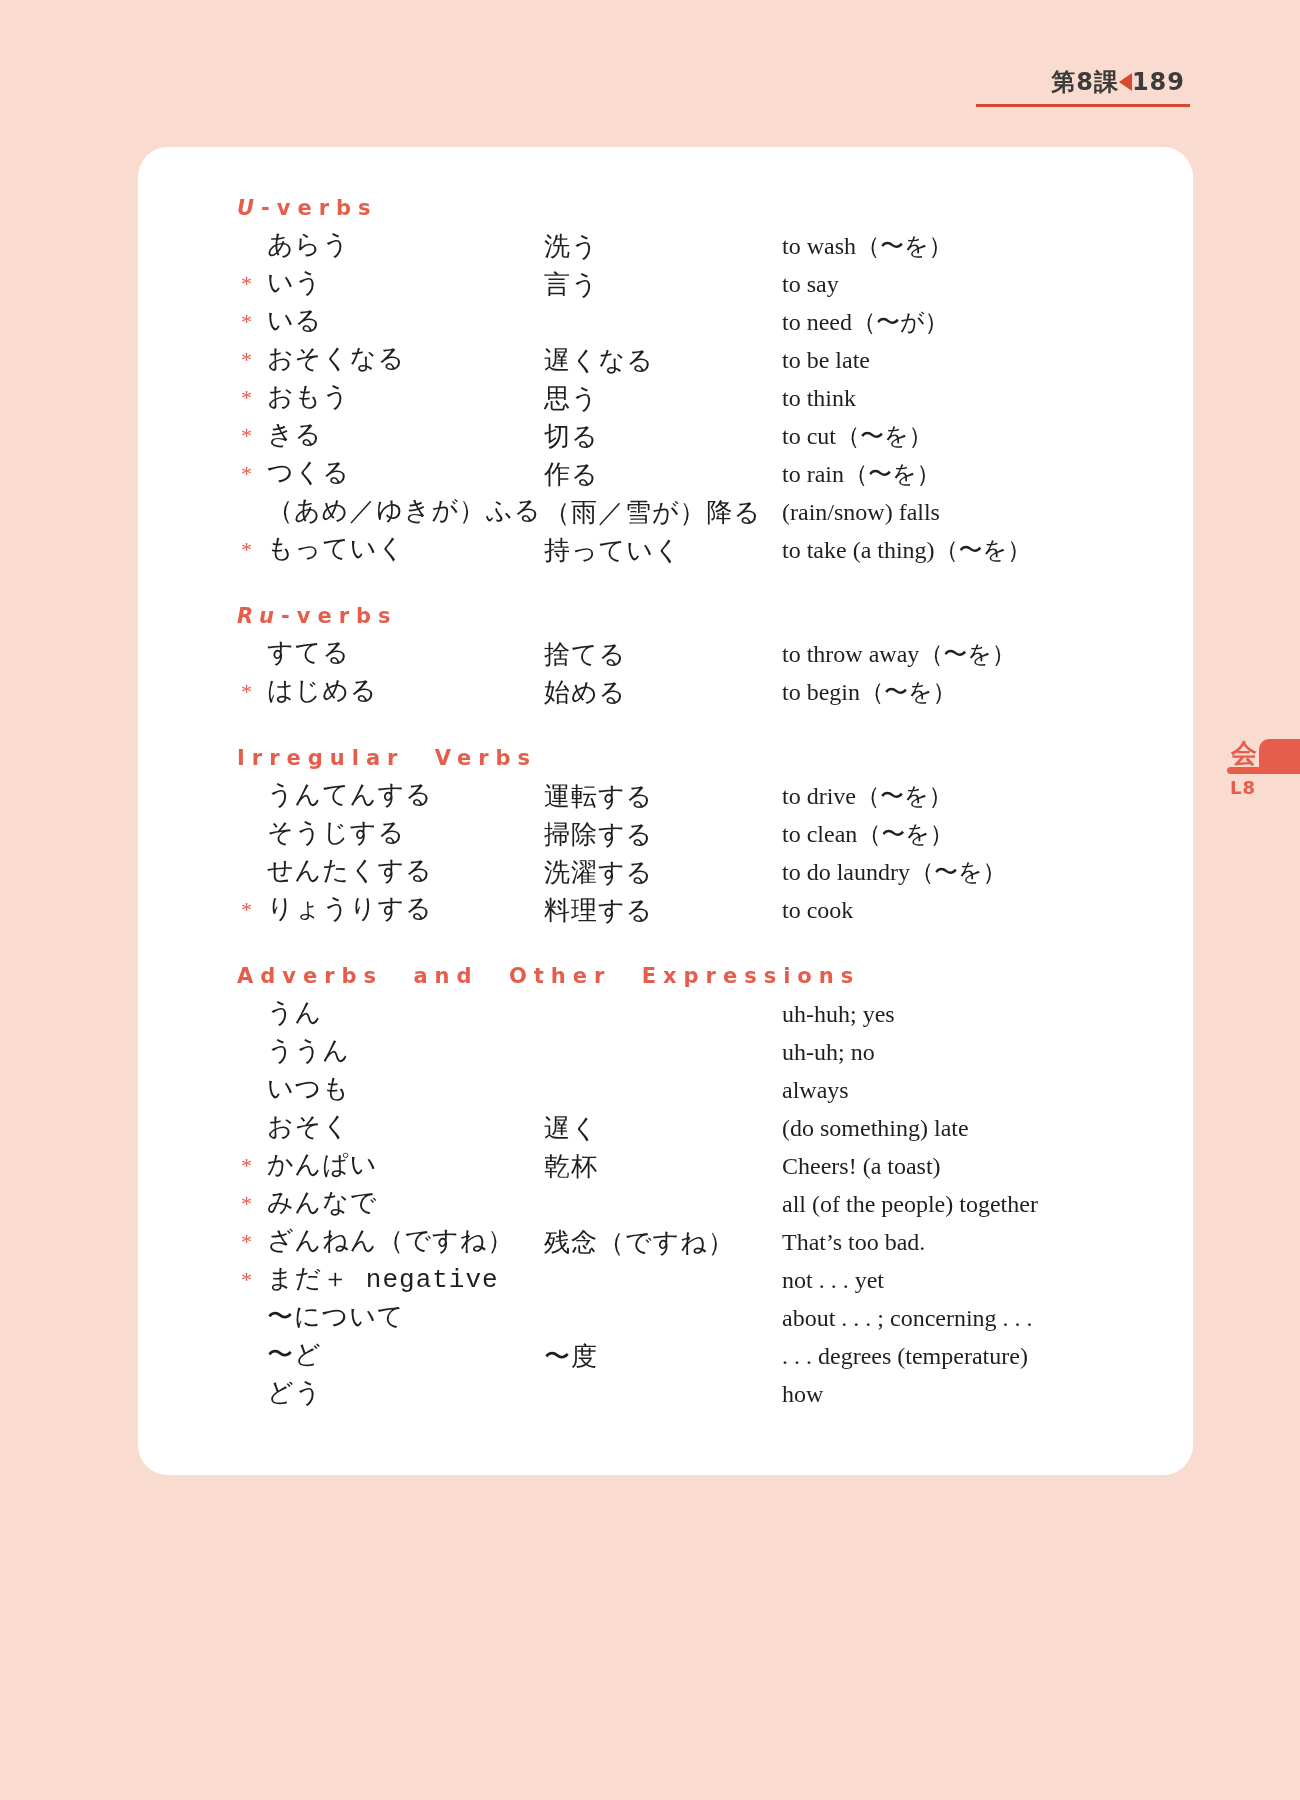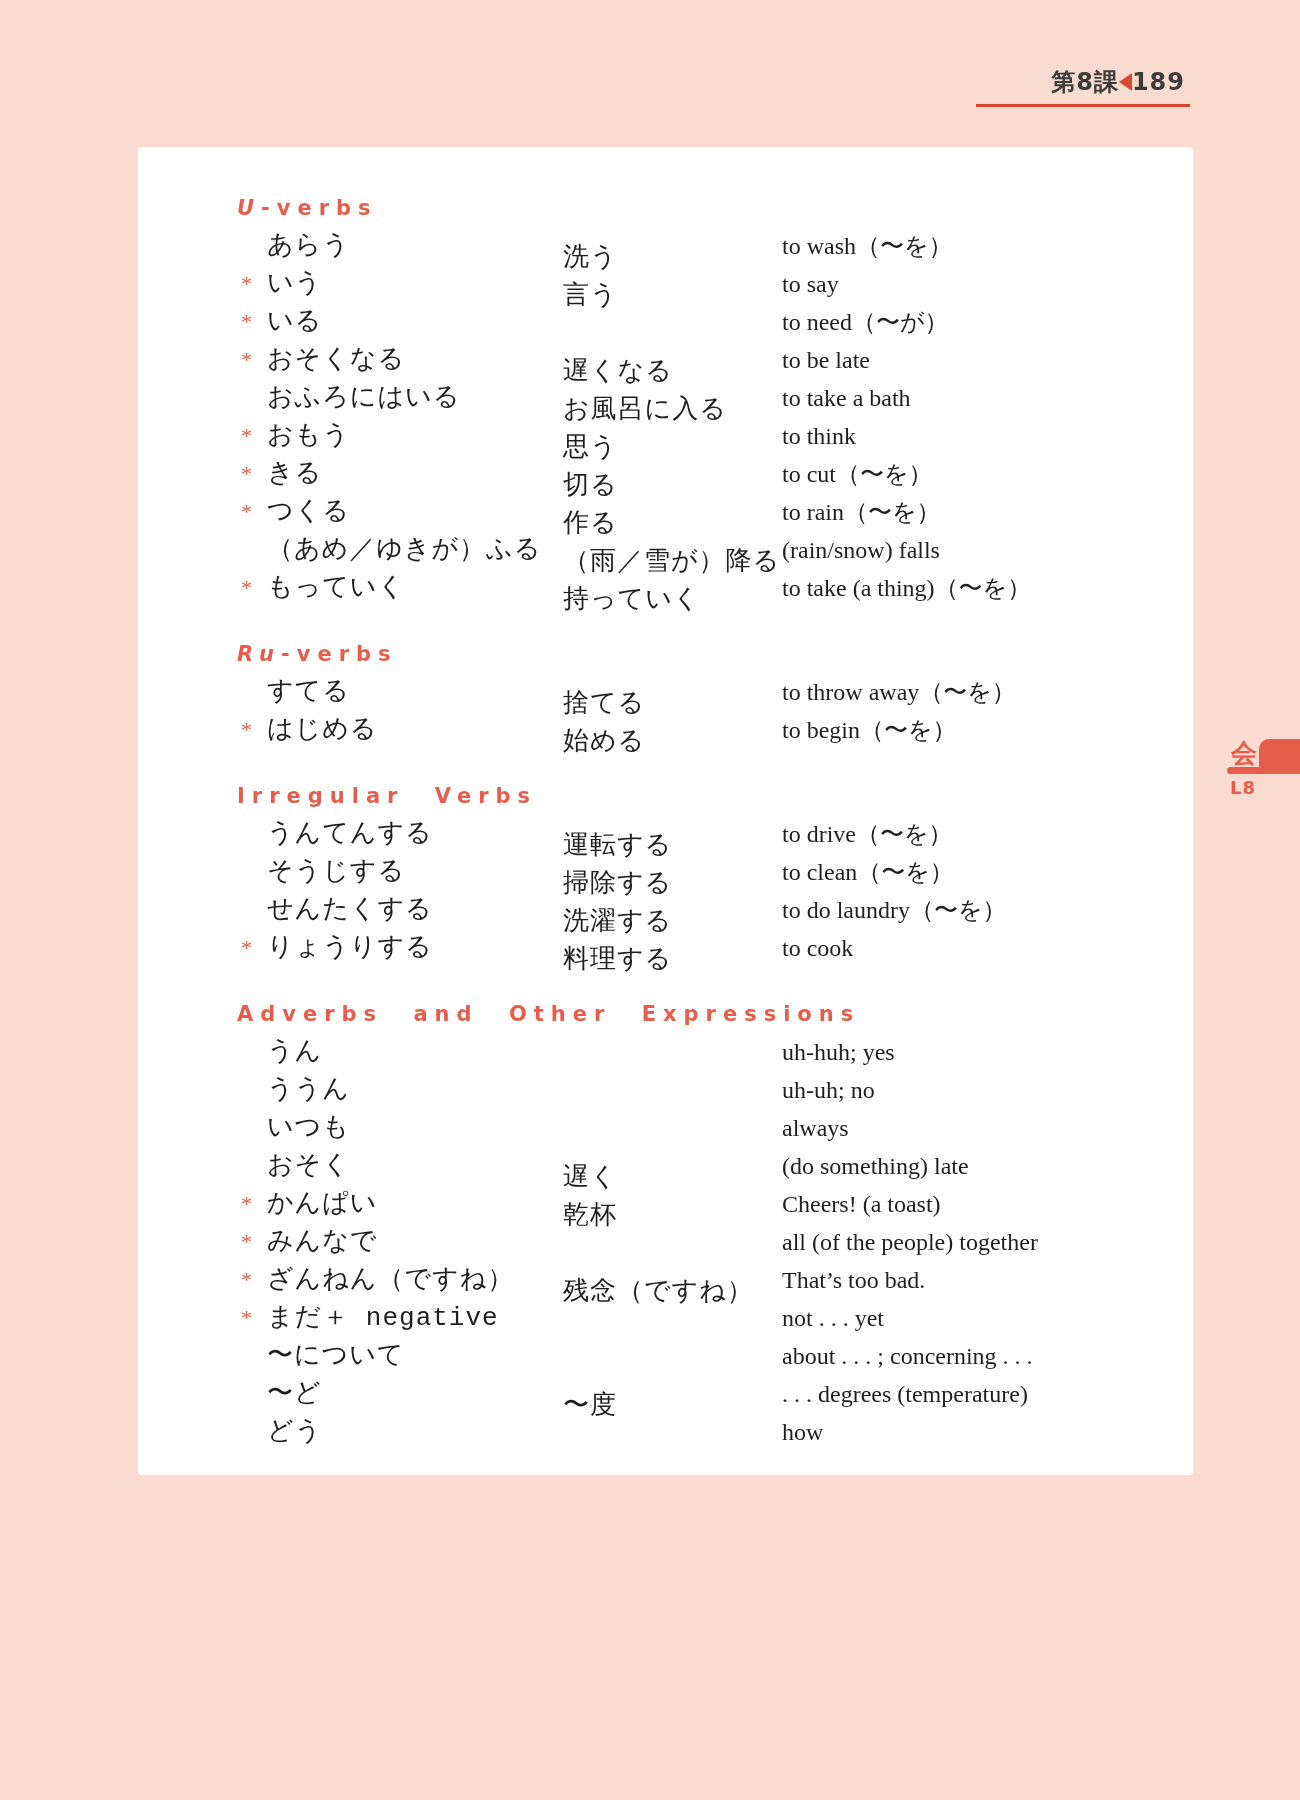--- a/index.html
+++ b/index.html
@@ -27,21 +27,21 @@
     border-bottom:9px solid transparent;
     border-right:13px solid var(--rule);
   }
   .header-rule{
     position:absolute; top:104px; left:976px; width:214px; height:3px;
     background:var(--rule);
   }
   
   .card{
     position:absolute; left:138px; top:147px; width:1055px; height:1328px;
-    background:var(--card); border-radius:4px;
+    background:var(--card); border-radius:30px;
     padding-top:24px;
   }
   
   .section-title{
     margin:28px 0 0 99px; height:38px; line-height:38px;
     color:var(--accent); font-size:21px; font-weight:bold;
     letter-spacing:7px; word-spacing:16px;
   }
   .section:first-child .section-title{margin-top:18px;}
   .section-title .title-prefix{font-style:italic;}
@@ -53,21 +53,21 @@
     position:absolute; left:103px; top:50%;
     transform:translateY(-32%);
     color:var(--accent); font-size:22px; line-height:0;
     font-family:"Liberation Serif",serif;
   }
   .kana,.kanji{
     position:absolute; font-size:26px; letter-spacing:1px;
     font-family:"DejaVu Sans",sans-serif; white-space:nowrap;
   }
   .kana{left:129px;font-family:Liberation Mono, monospace;}
-  .kanji{left:425px;margin-top:10px;}
+  .kanji{left:406px;}
   .en{
     position:absolute; left:644px; font-size:24px;
     font-family:"Liberation Serif",serif; white-space:nowrap;text-align:right;
   }
   
   .side-tab{position:absolute; left:1227px; top:737px; width:73px; height:62px;}
   .tab-body{
     position:absolute; left:32px; top:2px; width:41px; height:30px;
     background:var(--accent); border-radius:10px 0 0 0;
   }
@@ -123,26 +123,20 @@
     <span class="en">to need（〜が）</span>
   </div>
 
   <div class="row">
     <span class="ast">*</span>
     <span class="kana">おそくなる</span>
     <span class="kanji">遅くなる</span>
     <span class="en">to be late</span>
   </div>
 
-  <div class="row">
-    <span class="ast"></span>
-    <span class="kana">おふろにはいる</span>
-    <span class="kanji">お風呂に入る</span>
-    <span class="en">to take a bath</span>
-  </div>
 
   <div class="row">
     <span class="ast">*</span>
     <span class="kana">おもう</span>
     <span class="kanji">思う</span>
     <span class="en">to think</span>
   </div>
 
   <div class="row">
     <span class="ast">*</span>

